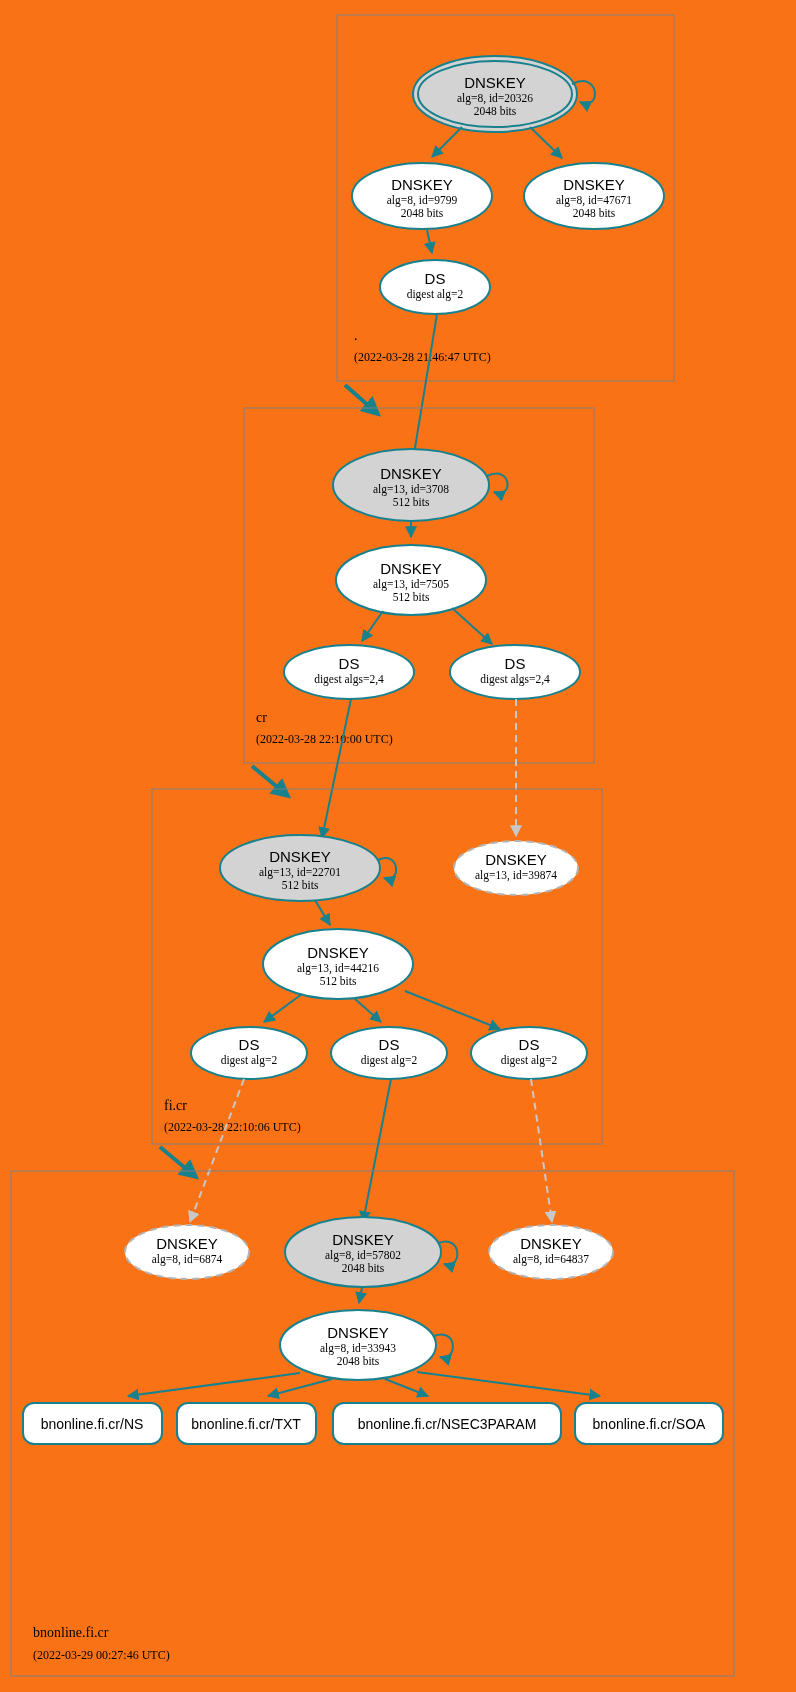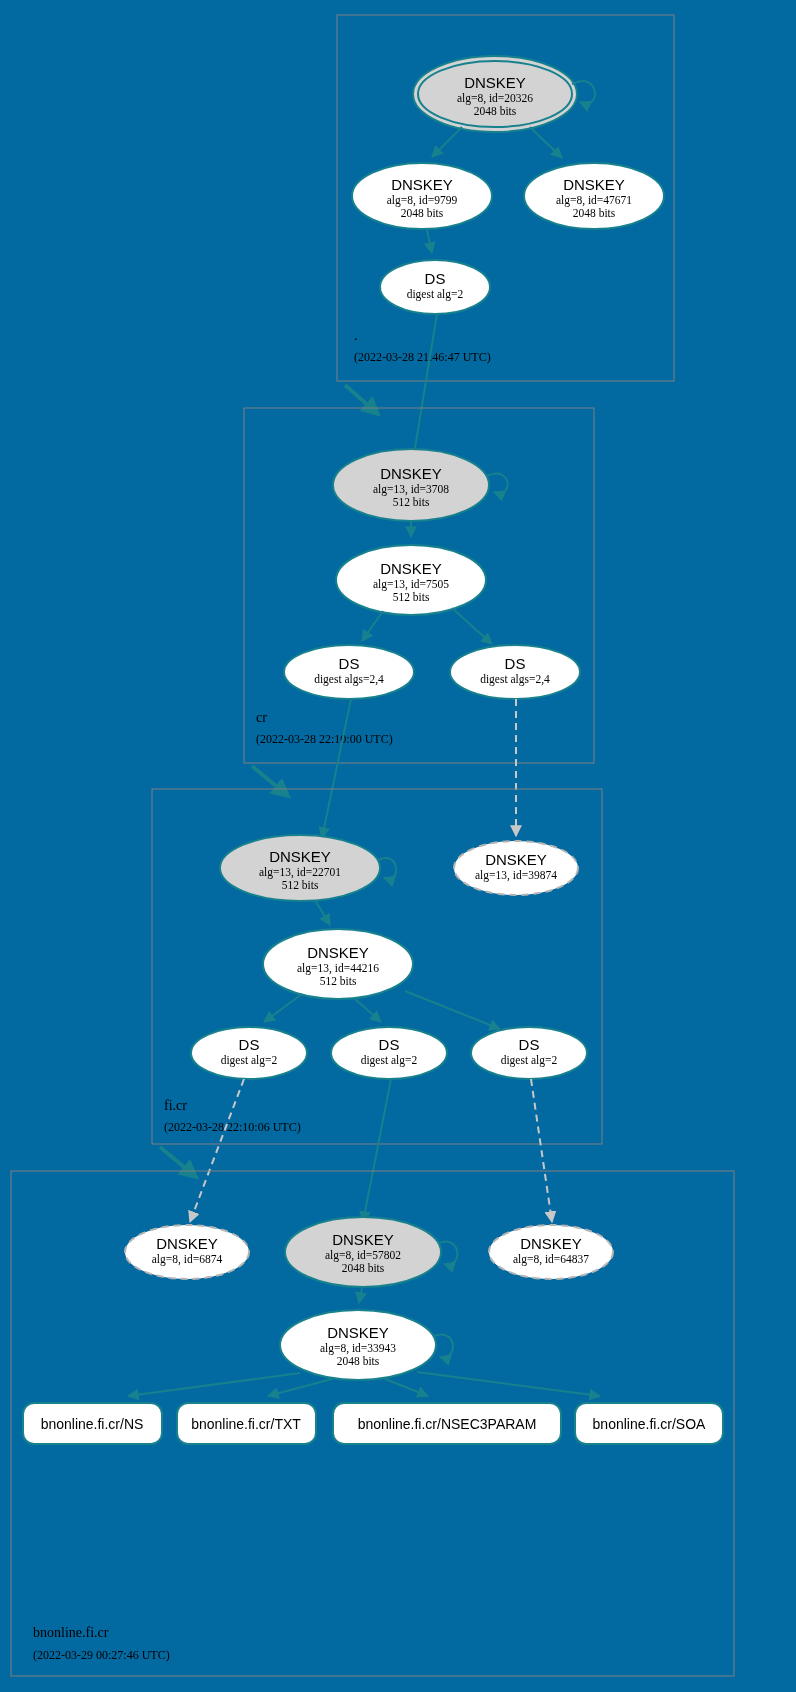--- a/index.html
+++ b/index.html
@@ -1,17 +1,17 @@
 <!DOCTYPE html>
 <html><head>
 <meta charset="utf-8">
 <style>
   html,body{margin:0;padding:0;background:#ffffff;}
   body{font-family:"Liberation Serif",serif;}
-  #root{position:relative;width:796px;height:1692px;background:#0369a1;overflow:hidden;}
+  #root{position:relative;width:796px;height:1692px;background:#f97316;overflow:hidden;}
   svg{display:block;}
   .zone-rect{fill:none;stroke:#808080;stroke-width:1;}
   .node-ellipse{stroke:#17818e;stroke-width:2;}
   .node-ellipse.secure{fill:#d3d3d3;}
   .node-ellipse.plain{fill:#ffffff;}
   .node-ellipse.insecure{fill:#ffffff;stroke:#b4b4b4;stroke-width:2;stroke-dasharray:7,5;}
   .rr-box{fill:#ffffff;stroke:#17818e;stroke-width:2;}
   .edge{fill:none;stroke:#17818e;stroke-width:2;}
   .edge-thick{fill:none;stroke:#17818e;stroke-width:4;}
   .edge-dashed{fill:none;stroke:#c8c8c8;stroke-width:2;stroke-dasharray:7,5;}

